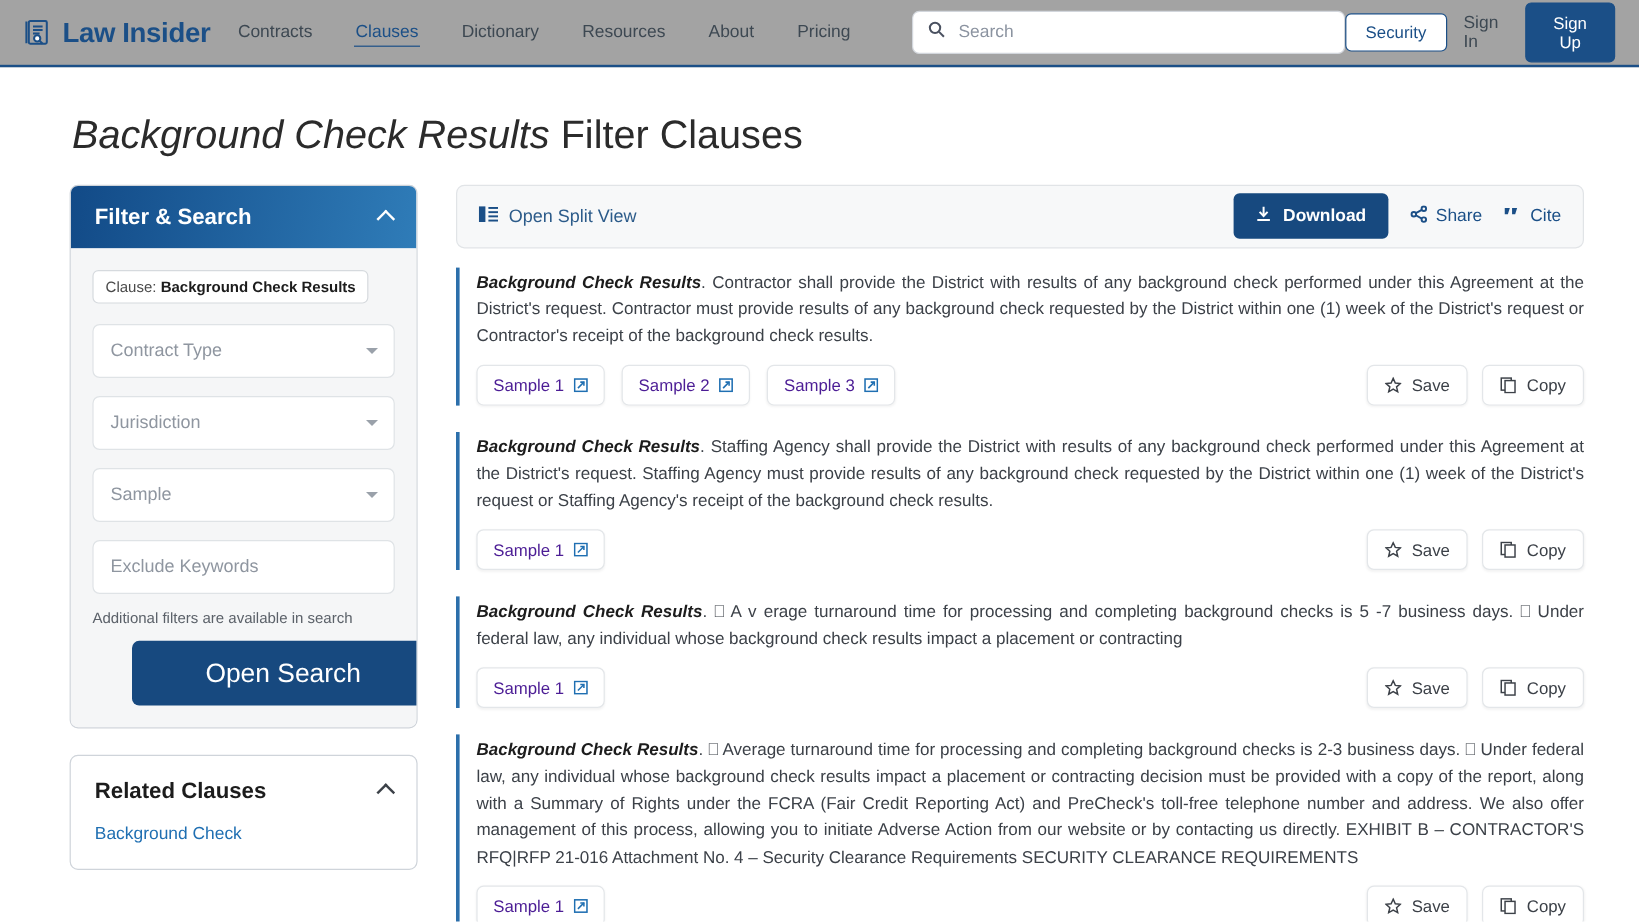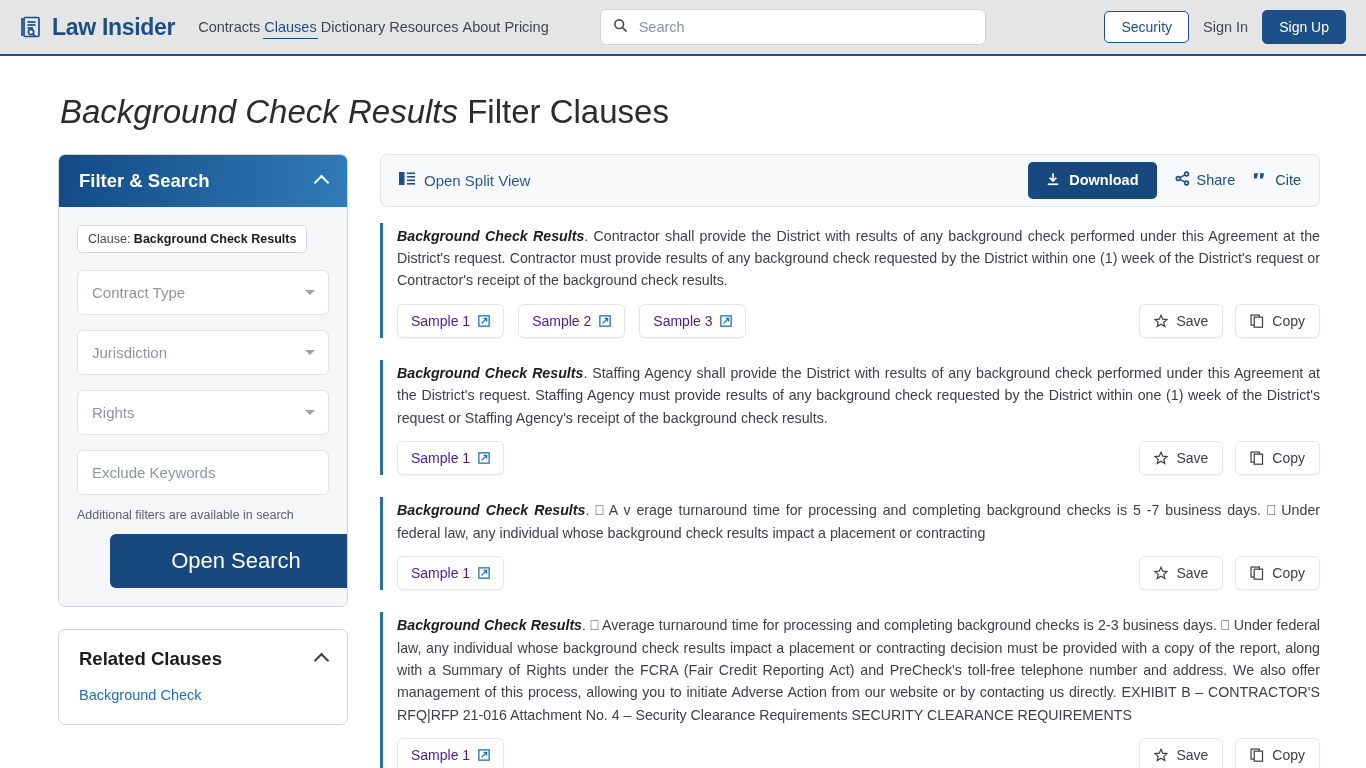--- a/index.html
+++ b/index.html
@@ -9,42 +9,42 @@
     overflow: hidden;
     background: #ffffff;
     font-family: "Liberation Sans", sans-serif;
     color: #333;
   }
 
   
   .topbar {
     height: 56px;
     width: 100%;
-    background: #e5e5e5;
+    background: #a3a3a3;
     border-bottom: 2px solid #1b4f87;
     display: flex;
     align-items: center;
     padding: 0 20px;
     position: relative;
   }
   .brand {
     display: flex;
     align-items: center;
     gap: 8px;
     margin-right: 22px;
   }
   .brand-mark { width: 24px; height: 24px; display: block; }
   .brand-text {
     font-size: 23px;
     font-weight: bold;
     color: #1b4f87;
     letter-spacing: -0.3px;
     white-space: nowrap;
   }
-  .navlinks { display: flex; align-items: center; gap: 2px; }
+  .navlinks { display: flex; align-items: center; gap: 34px; }
   .navlink {
     font-size: 14.5px;
     color: #3d4852;
     text-decoration: none;
     padding: 3px 1px;
     white-space: nowrap;
     cursor: pointer;
   }
   .navlink.active {
     color: #1b4f87;
@@ -363,21 +363,21 @@
 
         <div class="field">
           <span>Contract Type</span>
           <span class="caret"></span>
         </div>
         <div class="field">
           <span>Jurisdiction</span>
           <span class="caret"></span>
         </div>
         <div class="field">
-          <span>Rights</span>
+          <span>Sample</span>
           <span class="caret"></span>
         </div>
         <div class="field">
           <span>Exclude Keywords</span>
         </div>
 
         <div class="hint">Additional filters are available in search</div>
         <button class="btn-opensearch">Open Search</button>
       </div>
     </div>

